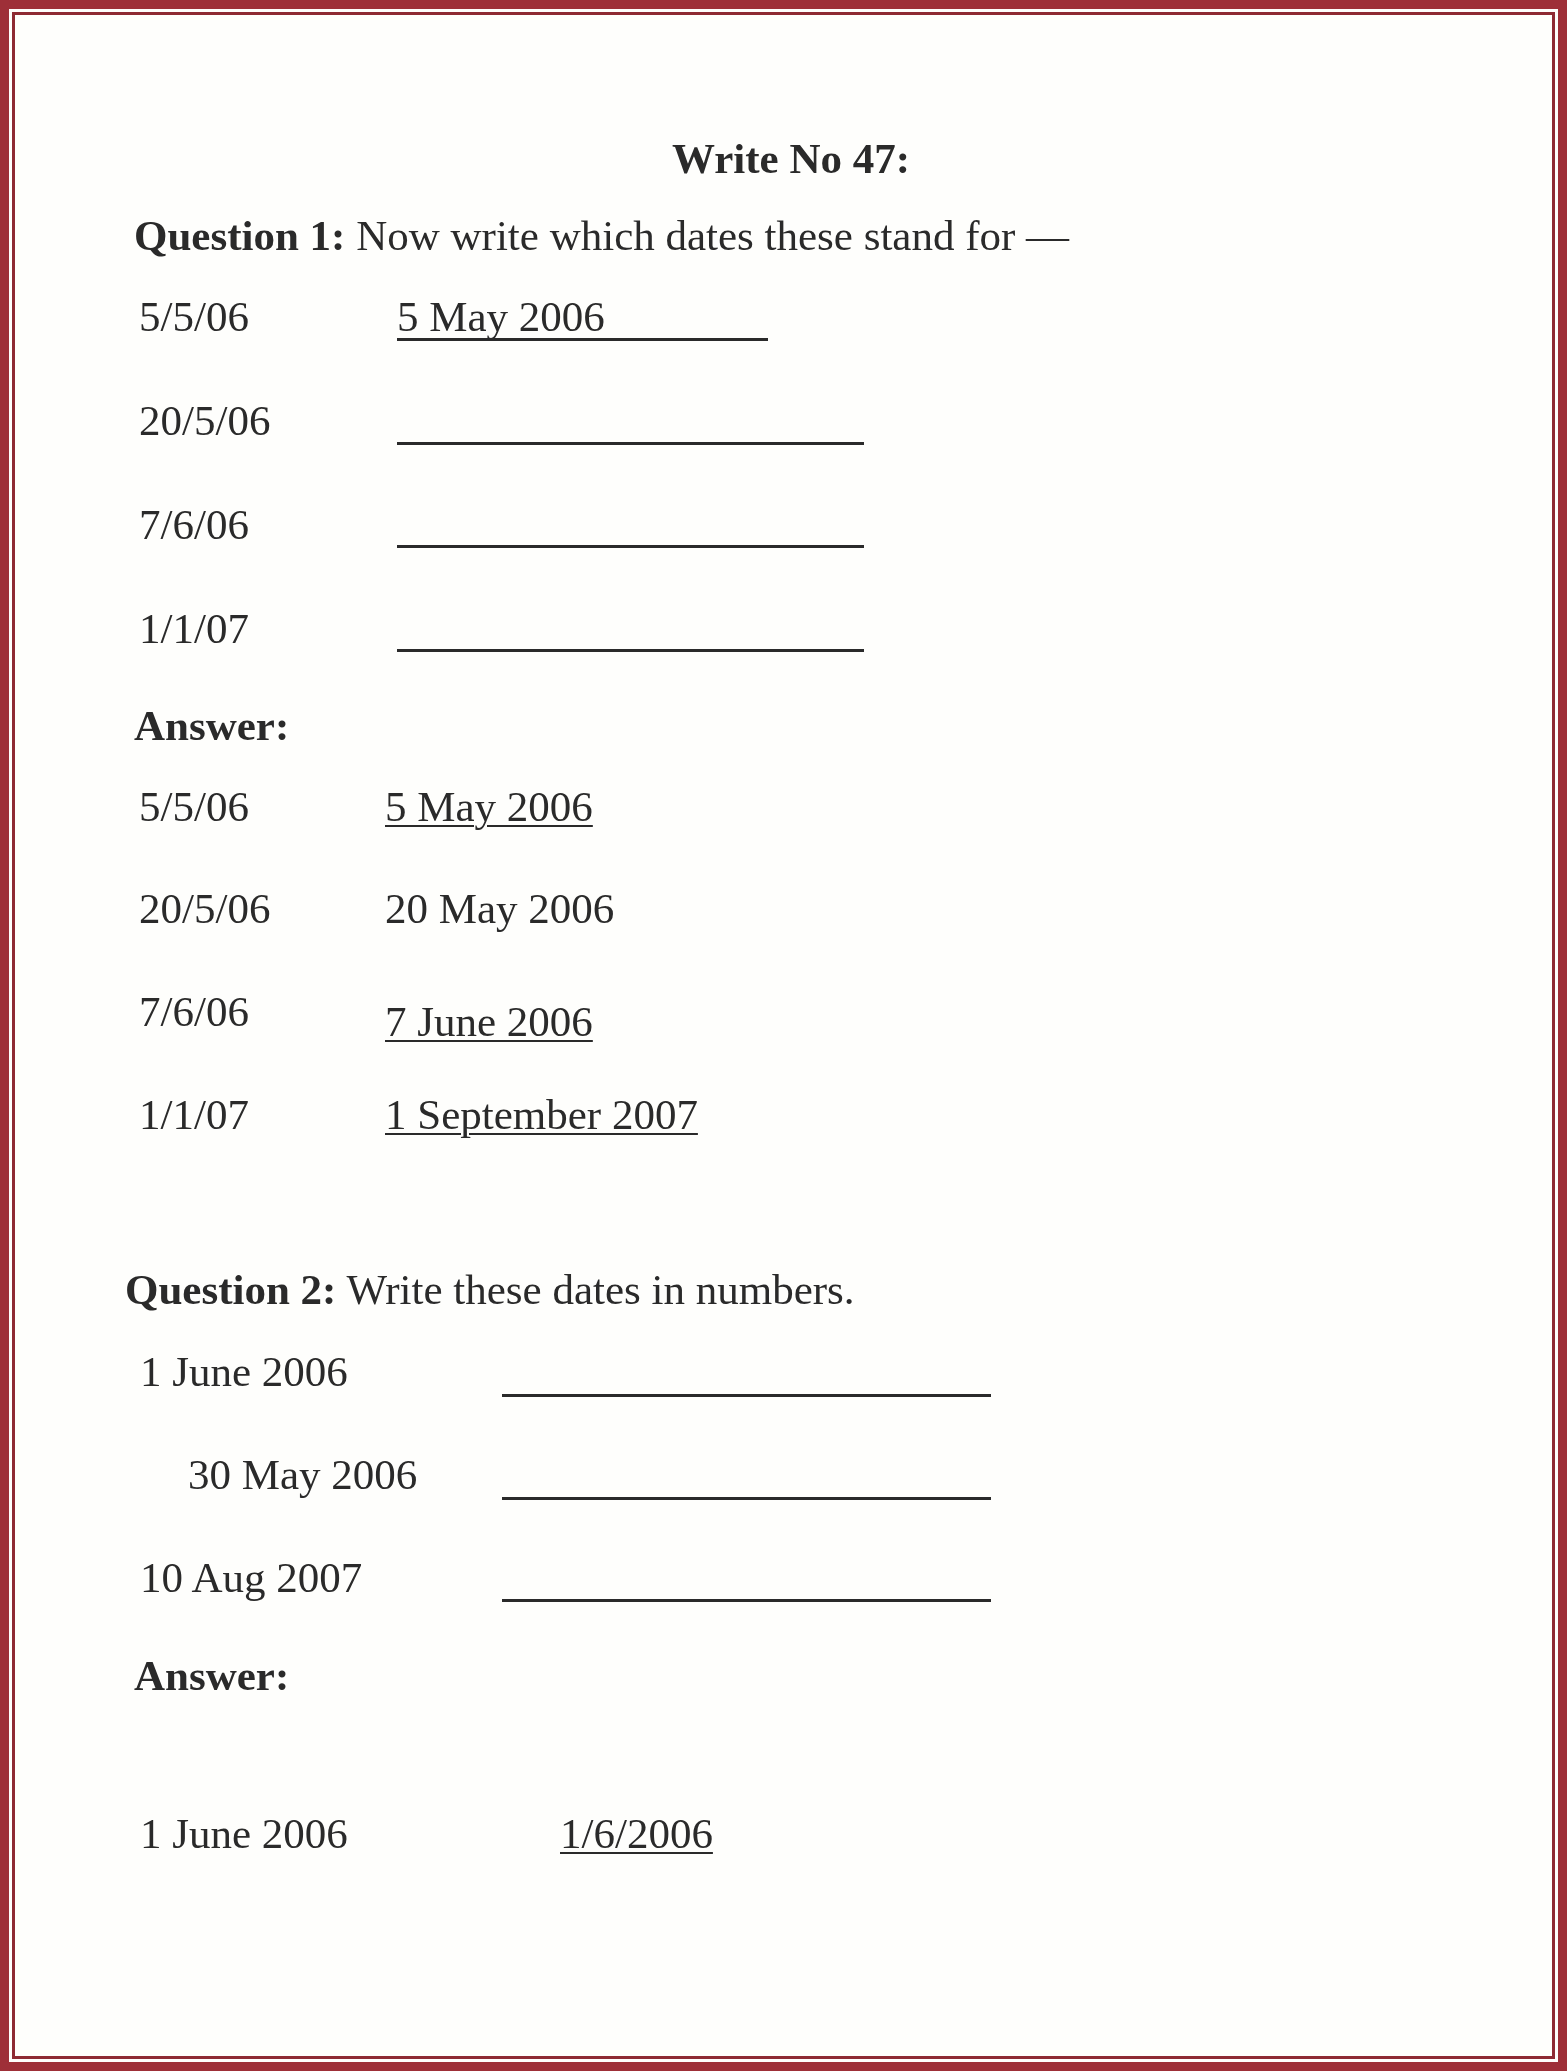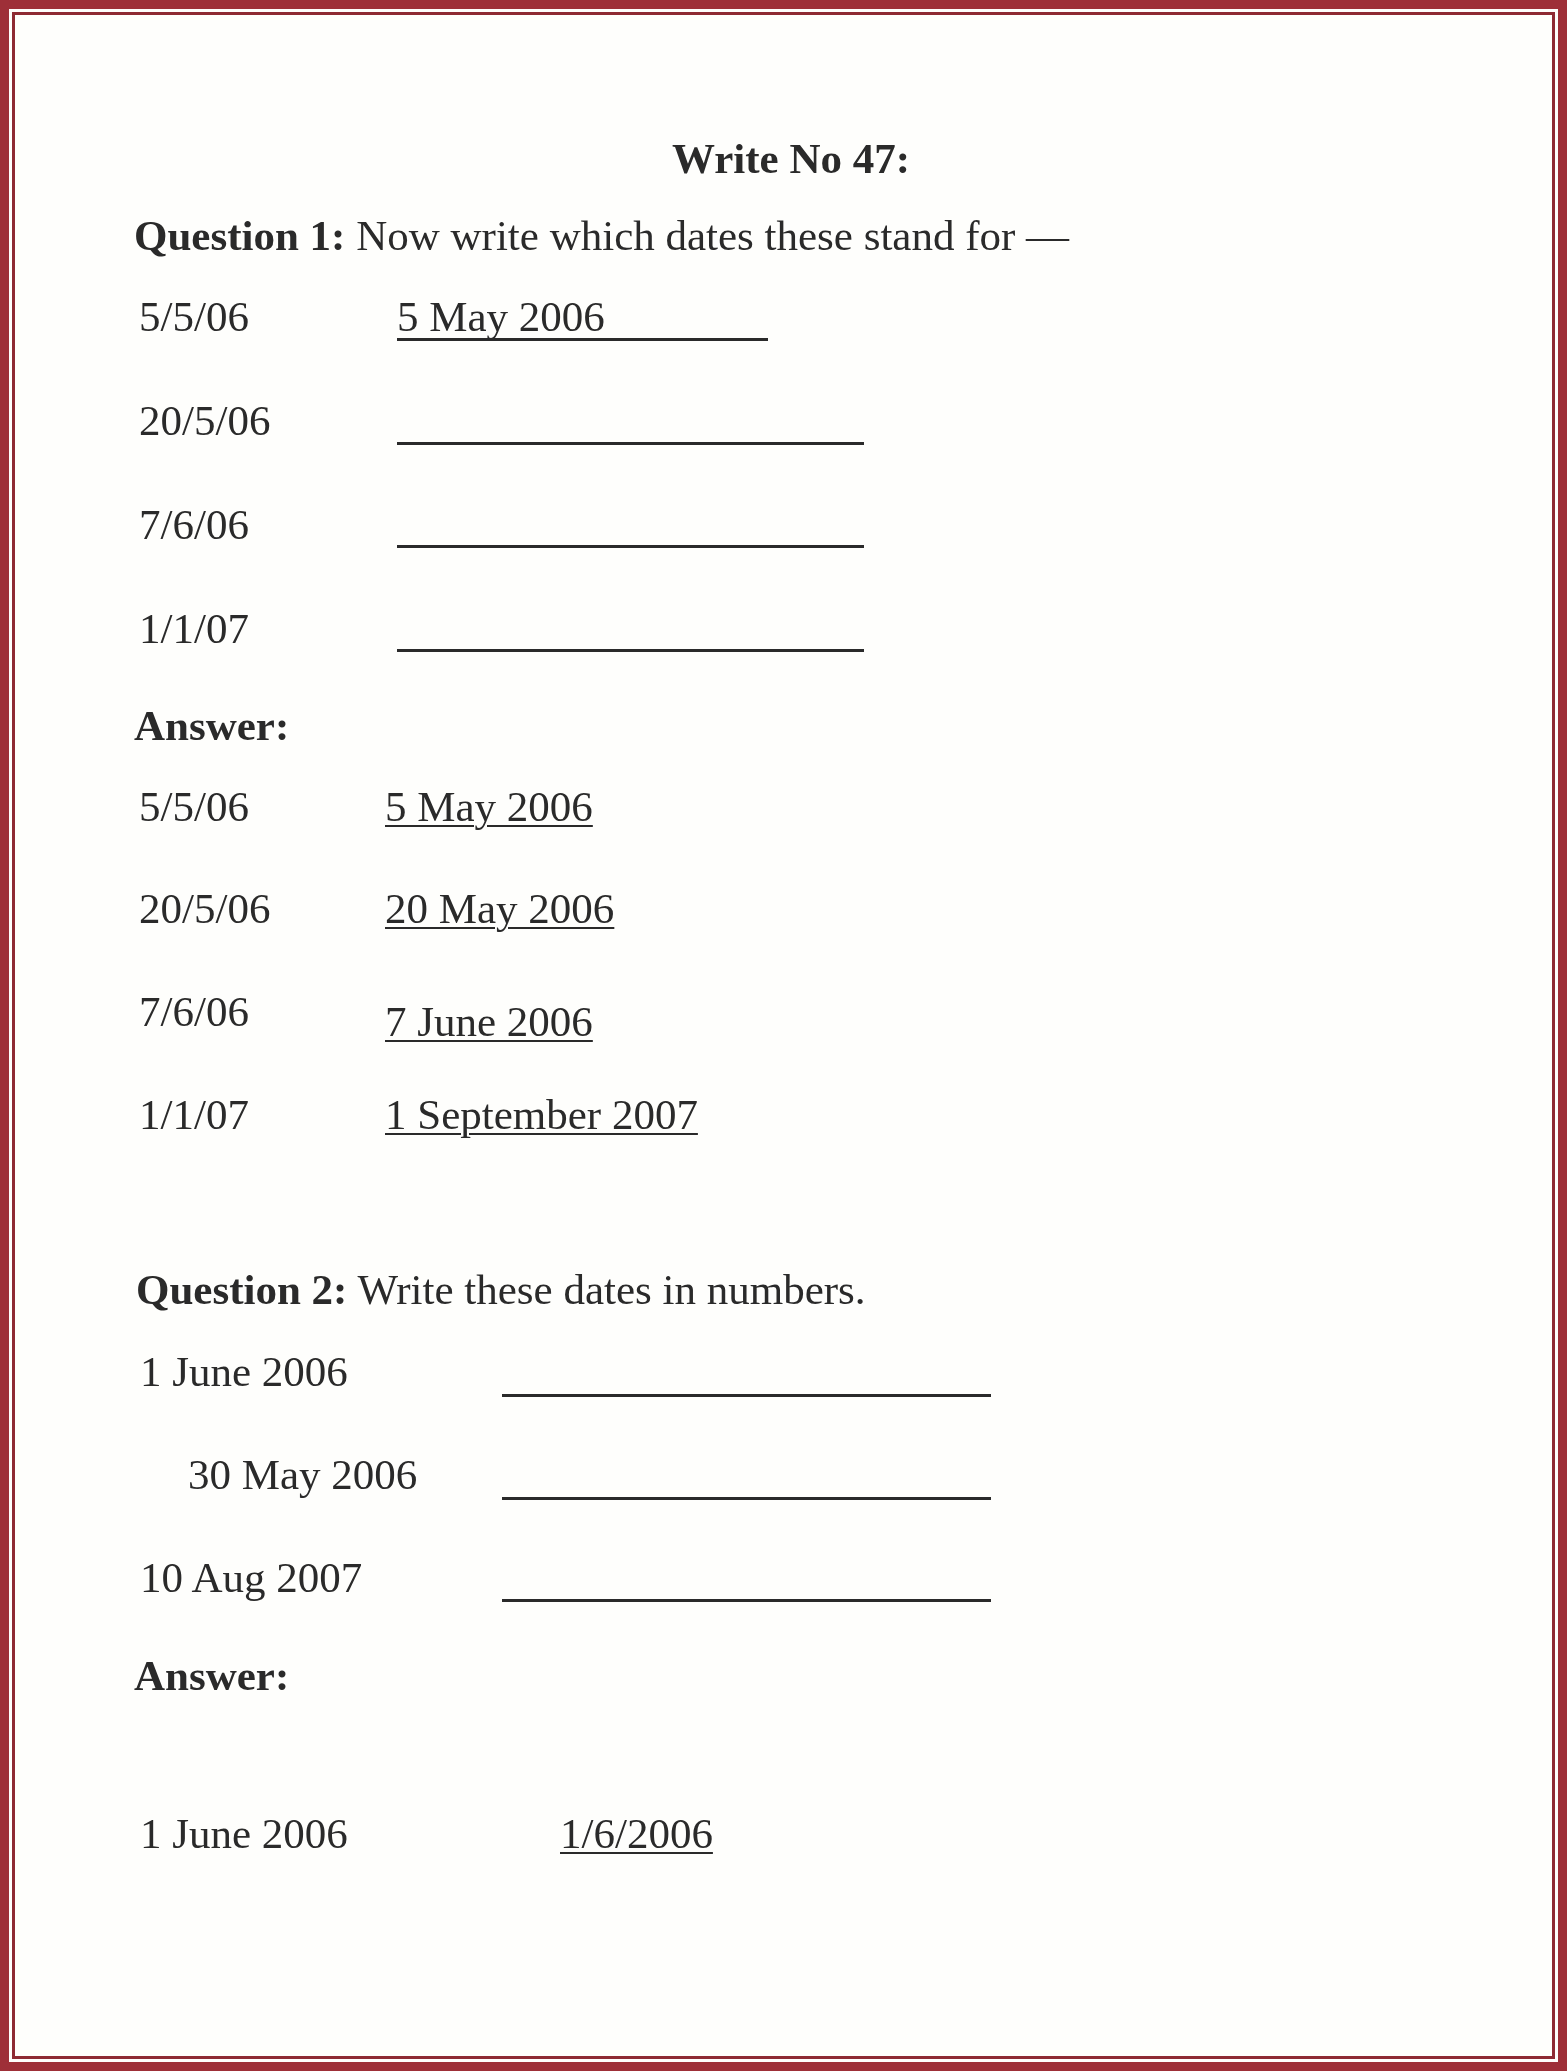--- a/index.html
+++ b/index.html
@@ -68,29 +68,29 @@
 
 <div class="txt" style="left:139px; top:607px;">1/1/07</div>
 <div class="rule" style="left:397px; top:649px; width:467px;"></div>
 
 <div class="txt bold" style="left:134px; top:704px;">Answer:</div>
 
 <div class="txt" style="left:139px; top:785px;">5/5/06</div>
 <div class="txt" style="left:385px; top:785px; text-decoration:underline; text-decoration-thickness:2px; text-underline-offset:4px;">5 May 2006</div>
 
 <div class="txt" style="left:139px; top:887px;">20/5/06</div>
-<div class="txt" style="left:385px; top:887px; text-decoration:underline; text-decoration-thickness:2px; text-underline-offset:4px;">20 May 2006</div>
+<div class="txt" style="left:385px; top:887px; text-decoration-thickness:2px; text-underline-offset:4px;">20 May 2006</div>
 
 <div class="txt" style="left:139px; top:990px;">7/6/06</div>
 <div class="txt" style="left:385px; top:1000px; text-decoration:underline; text-decoration-thickness:2px; text-underline-offset:4px;">7 June 2006</div>
 
 <div class="txt" style="left:139px; top:1093px;">1/1/07</div>
 <div class="txt" style="left:385px; top:1093px; text-decoration:underline; text-decoration-thickness:2px; text-underline-offset:4px;">1 September 2007</div>
 
-<div class="txt" style="left:136px; top:1268px;">
+<div class="txt" style="left:125px; top:1268px;">
   <span class="bold">Question 2:</span>
   <span>Write these dates in numbers.</span>
 </div>
 
 <div class="txt" style="left:140px; top:1350px;">1 June 2006</div>
 <div class="rule" style="left:502px; top:1394px; width:489px;"></div>
 
 <div class="txt" style="left:140px; top:1453px;margin-left:48px;">30 May 2006</div>
 <div class="rule" style="left:502px; top:1497px; width:489px;"></div>
 

